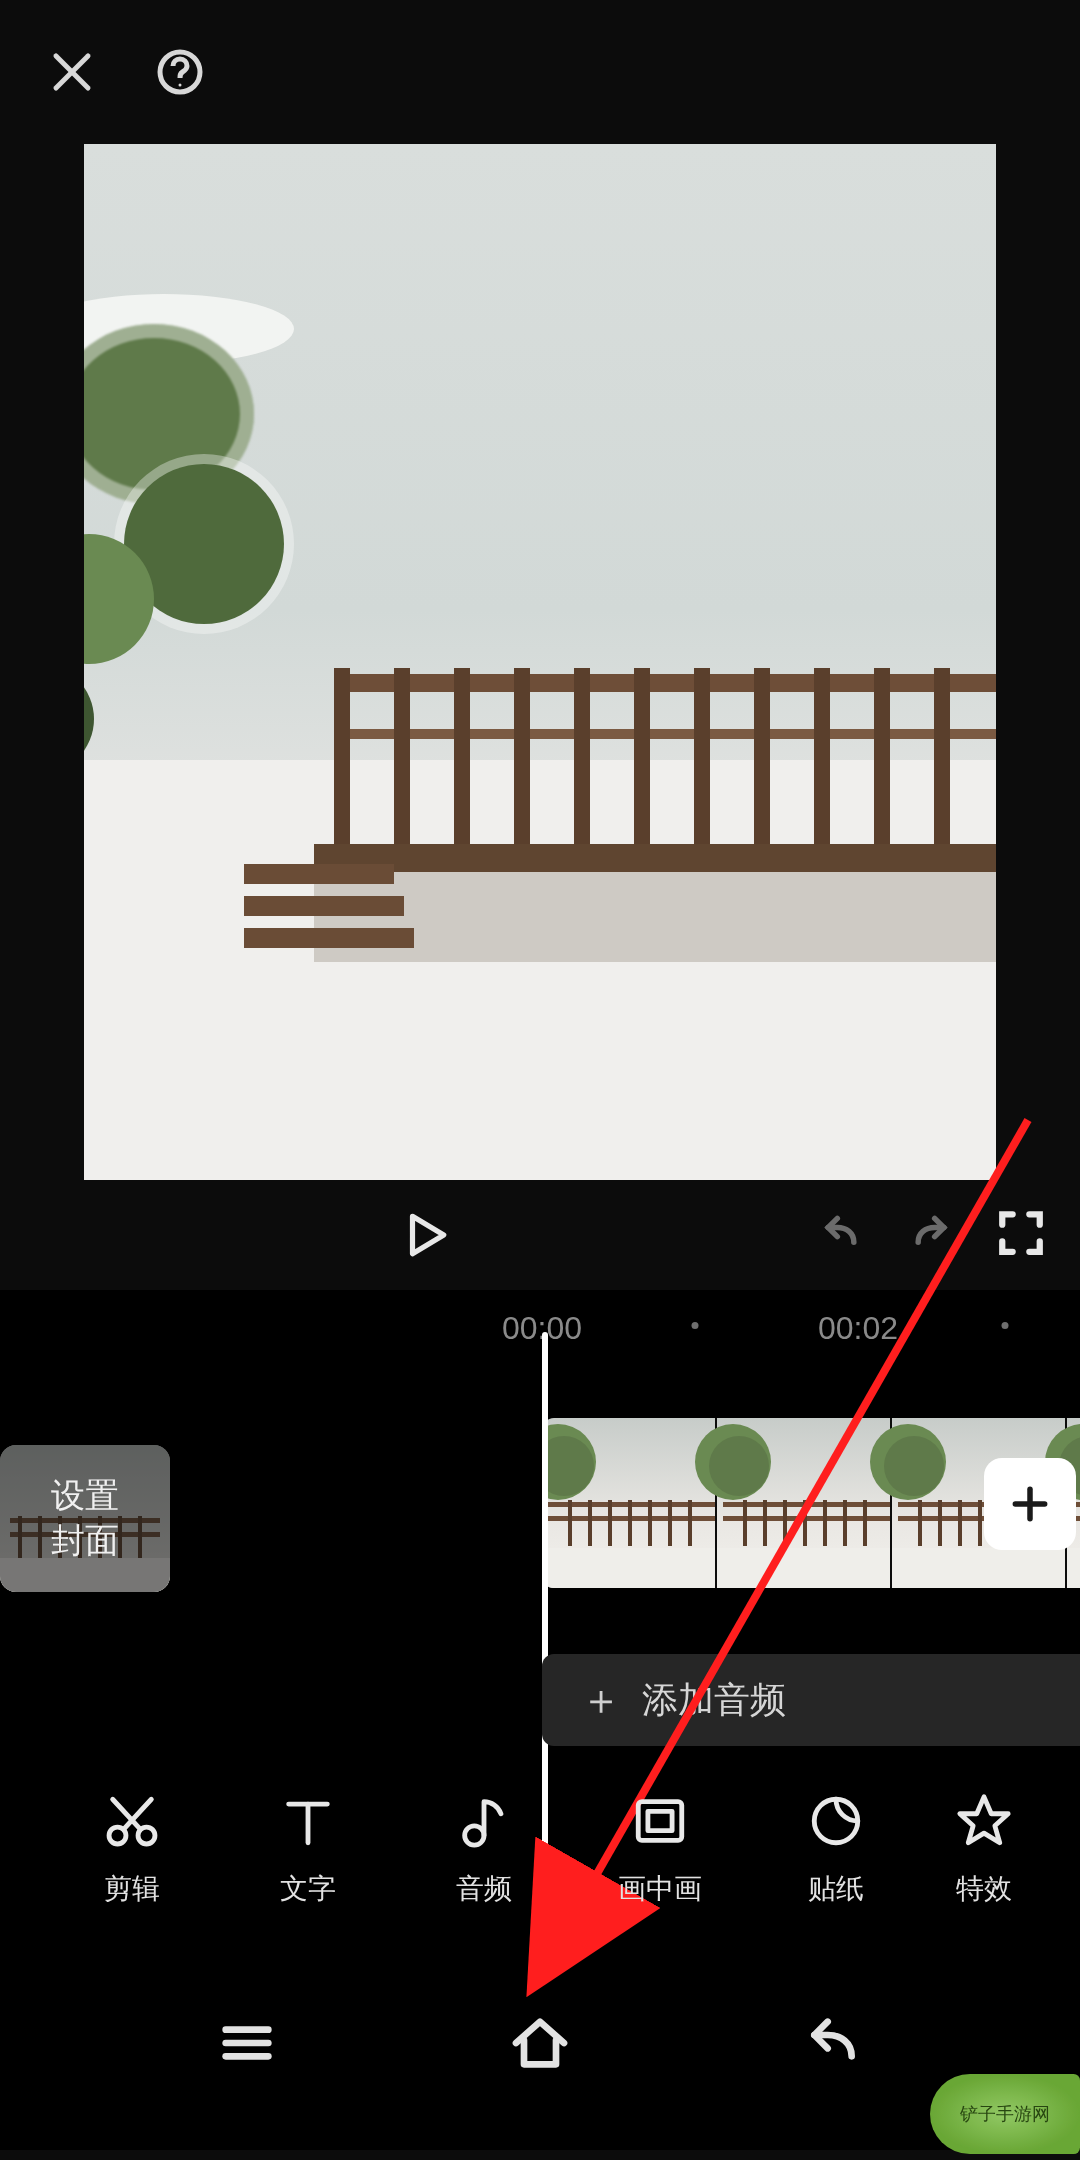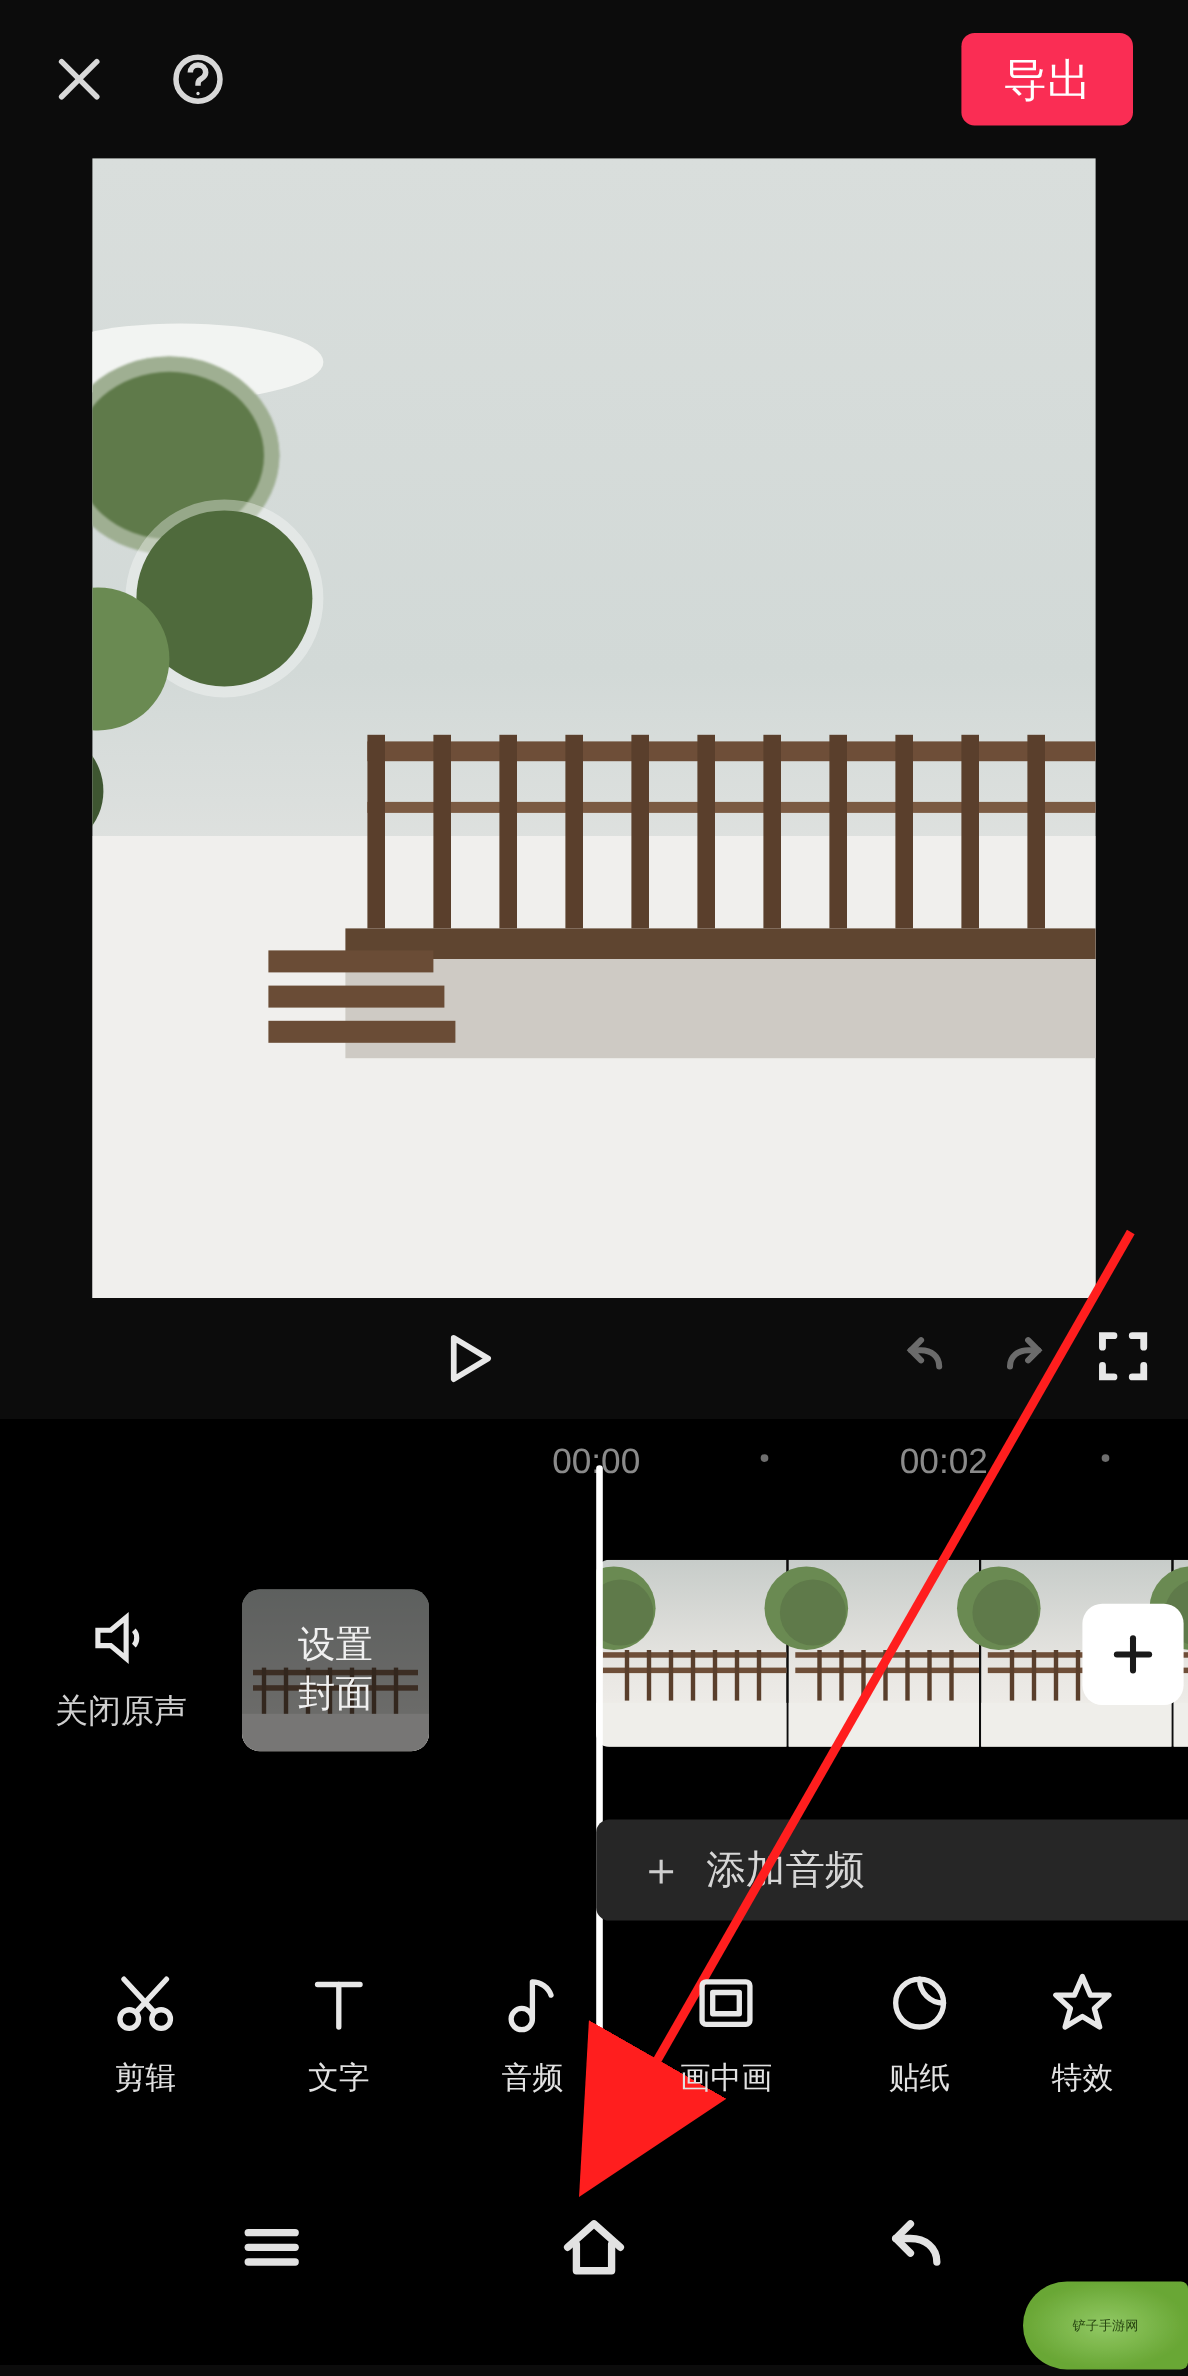--- a/index.html
+++ b/index.html
@@ -94,43 +94,40 @@
   .tool { width: 176px; display: flex; flex-direction: column; align-items: center; gap: 20px; }
   .tool:last-child { width: 120px; }
   .tool svg { width: 58px; height: 58px; stroke: #e8e8e8; stroke-width: 4; fill: none; stroke-linecap: round; stroke-linejoin: round; }
   .tool .label { font-size: 28px; color: #e2e2e2; }
 
   
   .navbar { position: absolute; left: 0; right: 0; bottom: 0; height: 190px; display: flex; align-items: center; justify-content: space-around; padding: 0 100px 40px; }
   .navbar svg { width: 64px; height: 64px; stroke: #e2e2e2; stroke-width: 5; fill: none; stroke-linecap: round; stroke-linejoin: round; }
 
   
-  .watermark { position: absolute; right: 0; bottom: 6px; width: 150px; height: 80px; background: radial-gradient(ellipse at center, #9ad46a 0%, #6fb038 70%); border-radius: 50px 8px 8px 50px; display:flex; align-items:center; justify-content:center; font-size:12px; color:#2a4a12; overflow:hidden; opacity:.95;font-family:Liberation Mono, monospace; }
+  .watermark { position: absolute; right: 0; bottom: 6px; width: 150px; height: 80px; background: radial-gradient(ellipse at center, #9ad46a 0%, #6fb038 70%); border-radius: 50px 8px 8px 50px; display:flex; align-items:center; justify-content:center; font-size:18px; color:#2a4a12; overflow:hidden; opacity:.95;font-family:Liberation Mono, monospace; }
 </style>
 </head>
 <body>
 
 <div class="topbar">
   <div class="icon-btn close">
     <svg viewBox="0 0 48 48">
         <line x1="8" y1="8" x2="40" y2="40"></line>
         <line x1="40" y1="8" x2="8" y2="40"></line>
       </svg>
   </div>
   <div class="icon-btn help">
     <svg viewBox="0 0 48 48">
         <circle cx="24" cy="24" r="20"></circle>
         <path d="M17 18c0-4 3-7 7-7s7 3 7 7c0 3-2 4.5-4.5 6S24 27 24 30"></path>
         <circle cx="24" cy="37" r="1.5" fill="#d8d8d8" stroke="none"></circle>
       </svg>
   </div>
   <div class="spacer"></div>
-  <div class="export-btn">
-    <span>导出</span>
-  </div>
 </div>
 
 <div class="preview-wrap">
   <div class="preview">
     <div class="tree">
       <div class="snowtop"></div>
       <div class="blob b1"></div>
         <div class="blob b2"></div>
         <div class="blob b3"></div>
         <div class="blob b4"></div>
@@ -195,27 +192,20 @@
 
 <div class="timeline-area">
   <div class="ruler">
     <span class="tick-label" style="left:542px">00:00</span>
     <span class="dot" style="left:695px"></span>
     <span class="tick-label" style="left:858px">00:02</span>
     <span class="dot" style="left:1005px"></span>
   </div>
 
   <div class="track-row">
-    <div class="mute-col">
-      <svg viewBox="0 0 48 48">
-          <path d="M6 18v12h10l12 10V8L16 18H6z"></path>
-          <path d="M34 18c3 3 3 9 0 12"></path>
-        </svg>
-      <span class="label">关闭原声</span>
-    </div>
 
     <div class="cover-tile">
       <div class="mini-snow"></div>
       <div class="mini-fence">
           <div class="r" style="top:0"></div>
           <div class="r" style="top:14px"></div>
         <div class="p" style="left:8px"></div>
           <div class="p" style="left:28px"></div>
           <div class="p" style="left:48px"></div>
           <div class="p" style="left:68px"></div>

